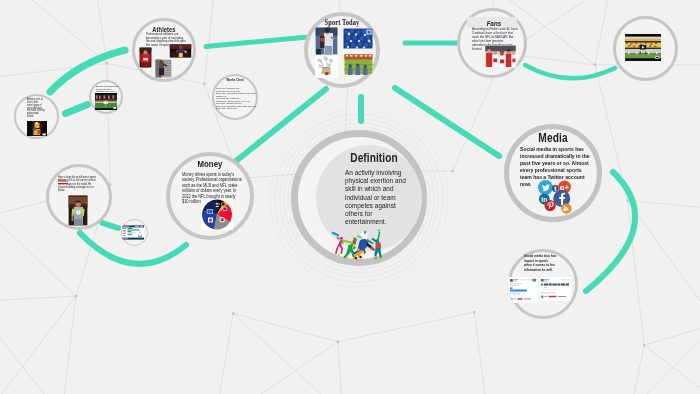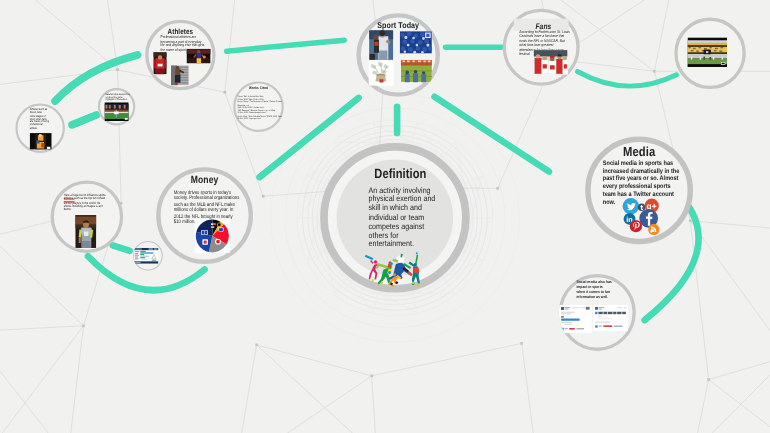--- a/index.html
+++ b/index.html
@@ -166,21 +166,21 @@
         <path d="M395 88 L 499 156" stroke-width="6"></path>
         <path d="M525 65 Q 570 90 615 68" stroke-width="4.5"></path>
         <path d="M613 172 Q 668 225 586 291" stroke-width="6"></path>
         <path d="M102.5 223 L 118 228" stroke-width="6"></path>
         <path d="M80 233 Q 133 288 186 245" stroke-width="6"></path>
       </g>
   </svg>
 
   <div class="bubble bigring" id="b-definition" style="left:291px;top:130px;width:136px;height:136px;">
     <div class="ring" style="border:7.5px solid #c3c3c3;background:#f4f4f3;"></div>
-    <div class="face" style="left:15px;top:15px;width:106px;height:106px;background:#e2e2e1;">
+    <div class="face" style="left:25px;top:15px;width:106px;height:106px;background:#e2e2e1;">
       <div class="btitle" style="left:5px;top:6px;width:106px;font-size:12.2px;transform:scaleX(.83);">Definition</div>
       <div class="btext" style="left:29px;top:24px;width:80px;font-size:7.4px;line-height:8.2px;font-weight:normal;white-space:nowrap;
                   transform:scaleX(.875);transform-origin:left top;">
           <div>An activity involving</div>
           <div>physical exertion and</div>
           <div>skill in which and</div>
           <div>individual or team</div>
           <div>competes against</div>
           <div>others for</div>
           <div>entertainment.</div>
@@ -296,21 +296,21 @@
           </g>
         <path d="M4.5 3.2 h5 v6.4 h-5z" fill="#6b4a33"></path>
         <circle cx="6.8" cy="2.4" r="1.5" fill="#5d3f2b"></circle>
         <path d="M4.3 9.6 h5.3 v7.6 h-5.3z" fill="#1d2436"></path>
         <path d="M9.2 4.6 l4 2.2 l-.8 1.3 l-3.9-2z" fill="#3c2a1d"></path>
         <path d="M4.8 17 h2 v2.2 h-2z" fill="#b0232a"></path>
       </svg>
     </div>
   </div>
 
-  <div class="bubble" id="b-sport" style="left:324px;top:12px;width:76px;height:76px;">
+  <div class="bubble" id="b-sport" style="left:304px;top:12px;width:76px;height:76px;font-family:Liberation Serif, serif;">
     <div class="ring" style="border:4px solid #c6c6c6;background:#f3f3f2;"></div>
     <div class="inner">
       <div class="btitle" style="left:0;top:6px;width:76px;font-size:7.6px;transform:scaleX(.85);">Sport Today</div>
 
       <svg class="abs" style="left:11px;top:15px;" width="23" height="28" viewBox="0 0 23 28">
         <rect width="23" height="28" fill="#ffffff"></rect>
         <rect x="0.6" y="0.6" width="21.8" height="26.8" fill="#4d6e97"></rect>
         <g fill="#32486a">
             <rect x="0.6" y="0.6" width="21.8" height="8"></rect>
           </g>
@@ -460,21 +460,21 @@
         <circle cx="11" cy="8.2" r="2.1" fill="#c79b79"></circle>
         <circle cx="18" cy="9" r="2.2" fill="#8d6a4e"></circle>
         <circle cx="25" cy="7.2" r="2.1" fill="#b98a63"></circle>
         <circle cx="30" cy="8" r="2" fill="#cfa07c"></circle>
         <path d="M16 5.5 h4.4 v2.4 h-4.4z" fill="#cc2027"></path>
         <path d="M23.4 4.4 h3.6 v2.2 h-3.6z" fill="#1d2b44"></path>
       </svg>
     </div>
   </div>
 
-  <div class="bubble" id="b-money" style="left:142px;top:152px;width:88px;height:88px;">
+  <div class="bubble" id="b-money" style="left:166px;top:152px;width:88px;height:88px;">
     <div class="ring" style="border:4.5px solid #c6c6c6;background:#f3f3f2;"></div>
     <div class="inner">
       <div class="btitle" style="left:0;top:6px;width:88px;font-size:9.5px;transform:scaleX(.82);">Money</div>
       <div class="btext" style="left:16px;top:20px;width:90px;font-size:4.7px;line-height:5.45px;font-weight:normal;white-space:nowrap;
                   transform:scaleX(.83);transform-origin:left top;">
           <div>Money drives sports in today's</div>
           <div>society. Professional organizations</div>
           <div>such as the MLB and NFL make</div>
           <div>millions of dollars every year. In</div>
           <div>2012 the NFL brought in nearly</div>
@@ -526,21 +526,21 @@
             <rect x="-1.2" y="-11.4" width="4.2" height="1.3"></rect>
             <rect x="-1.2" y="-8.6" width="3" height="1.1"></rect>
           </g>
         <g fill="#e02030">
             <rect x="0.9" y="-11.4" width="2.1" height="1.3"></rect>
           </g>
       </g>
     </svg>
   </div>
 
-  <div class="bubble" id="b-media" style="left:532px;top:124px;width:98px;height:98px;">
+  <div class="bubble" id="b-media" style="left:504px;top:124px;width:98px;height:98px;">
     <div class="ring" style="border:5px solid #c3c3c3;background:#f3f3f2;"></div>
     <div class="inner">
       <div class="btitle" style="left:0;top:7px;width:98px;font-size:12px;transform:scaleX(.85);">Media</div>
       <div class="btext" style="left:16px;top:22px;width:100px;font-size:5.9px;line-height:7px;white-space:nowrap;
                   transform:scaleX(.86);transform-origin:left top;">
           <div>Social media in sports has</div>
           <div>increased dramatically in the</div>
           <div>past five years or so. Almost</div>
           <div>every professional sports</div>
           <div>team has a Twitter account</div>

